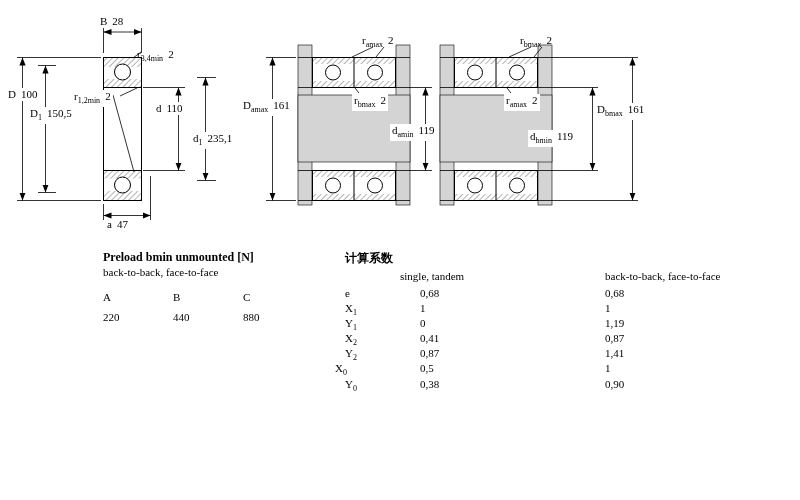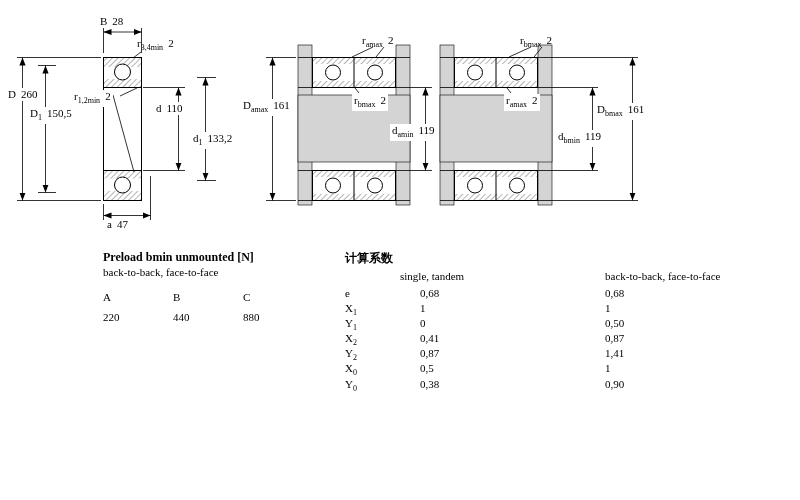--- a/index.html
+++ b/index.html
@@ -124,49 +124,49 @@
       <line x1="592.5" y1="87.5" x2="592.5" y2="170.5" marker-start="url(#arr)" marker-end="url(#arr)"></line>
       <line x1="531" y1="47" x2="509" y2="57"></line>
       <line x1="542" y1="47" x2="534" y2="57"></line>
       <line x1="511" y1="93" x2="507" y2="88"></line>
     </g>
   </g>
 </svg>
 
 <div class="lbl" style="left:100px;top:15px"><span>B</span><span class="v">28</span></div>
 
-<div class="lbl" style="left:137px;top:37px"><span>r</span><sub>3,4min</sub><span class="v">2</span></div>
-
-<div class="lbl bg" style="left:6px;top:88px"><span>D</span><span class="v">260</span></div>
+<div class="lbl" style="left:137px;top:48px"><span>r</span><sub>3,4min</sub><span class="v">2</span></div>
+
+<div class="lbl bg" style="left:6px;top:88px"><span>D</span><span class="v">100</span></div>
 
 <div class="lbl bg" style="left:28px;top:107px"><span>D</span><sub>1</sub><span class="v">150,5</span></div>
 
 <div class="lbl bg" style="left:72px;top:90px"><span>r</span><sub>1,2min</sub><span class="v">2</span></div>
 
 <div class="lbl bg" style="left:154px;top:102px"><span>d</span><span class="v">110</span></div>
 
-<div class="lbl bg" style="left:191px;top:132px"><span>d</span><sub>1</sub><span class="v">133,2</span></div>
+<div class="lbl bg" style="left:191px;top:132px"><span>d</span><sub>1</sub><span class="v">235,1</span></div>
 
 <div class="lbl" style="left:107px;top:218px"><span>a</span><span class="v">47</span></div>
 
 <div class="lbl" style="left:362px;top:34px"><span>r</span><sub>amax</sub><span class="v">2</span></div>
 
 <div class="lbl bg" style="left:241px;top:99px"><span>D</span><sub>amax</sub><span class="v">161</span></div>
 
 <div class="lbl bg" style="left:352px;top:94px"><span>r</span><sub>bmax</sub><span class="v">2</span></div>
 
 <div class="lbl bg" style="left:390px;top:124px"><span>d</span><sub>amin</sub><span class="v">119</span></div>
 
 <div class="lbl" style="left:520px;top:34px"><span>r</span><sub>bmax</sub><span class="v">2</span></div>
 
 <div class="lbl bg" style="left:504px;top:94px"><span>r</span><sub>amax</sub><span class="v">2</span></div>
 
 <div class="lbl bg" style="left:595px;top:103px"><span>D</span><sub>bmax</sub><span class="v">161</span></div>
 
-<div class="lbl bg" style="left:556px;top:130px"><span>d</span><sub>bmin</sub><span class="v">119</span></div>
+<div class="lbl bg" style="left:528px;top:130px"><span>d</span><sub>bmin</sub><span class="v">119</span></div>
 
 <div class="title" style="left:103px;top:250px">Preload bmin unmounted [N]</div>
 <div class="cell" style="left:103px;top:266px">back-to-back, face-to-face</div>
 
 <div class="cell" style="left:103px;top:291px">A</div>
 <div class="cell" style="left:173px;top:291px">B</div>
 <div class="cell" style="left:243px;top:291px">C</div>
 
 <div class="cell" style="left:103px;top:311px">220</div>
 <div class="cell" style="left:173px;top:311px">440</div>
@@ -179,29 +179,29 @@
 <div class="cell" style="left:345px;top:287px"><span>e</span><sub></sub></div>
 <div class="cell" style="left:420px;top:287px">0,68</div>
 <div class="cell" style="left:605px;top:287px">0,68</div>
 
 <div class="cell" style="left:345px;top:302px"><span>X</span><sub>1</sub></div>
 <div class="cell" style="left:420px;top:302px">1</div>
 <div class="cell" style="left:605px;top:302px">1</div>
 
 <div class="cell" style="left:345px;top:317px"><span>Y</span><sub>1</sub></div>
 <div class="cell" style="left:420px;top:317px">0</div>
-<div class="cell" style="left:605px;top:317px">0,50</div>
+<div class="cell" style="left:605px;top:317px">1,19</div>
 
 <div class="cell" style="left:345px;top:332px"><span>X</span><sub>2</sub></div>
 <div class="cell" style="left:420px;top:332px">0,41</div>
 <div class="cell" style="left:605px;top:332px">0,87</div>
 
 <div class="cell" style="left:345px;top:347px"><span>Y</span><sub>2</sub></div>
 <div class="cell" style="left:420px;top:347px">0,87</div>
 <div class="cell" style="left:605px;top:347px">1,41</div>
 
-<div class="cell" style="left:345px;top:362px"><span>X</span><sub>0</sub></div>
+<div class="cell" style="left:335px;top:362px"><span>X</span><sub>0</sub></div>
 <div class="cell" style="left:420px;top:362px">0,5</div>
 <div class="cell" style="left:605px;top:362px">1</div>
 
 <div class="cell" style="left:345px;top:378px"><span>Y</span><sub>0</sub></div>
 <div class="cell" style="left:420px;top:378px">0,38</div>
 <div class="cell" style="left:605px;top:378px">0,90</div>
 
 </body></html>

